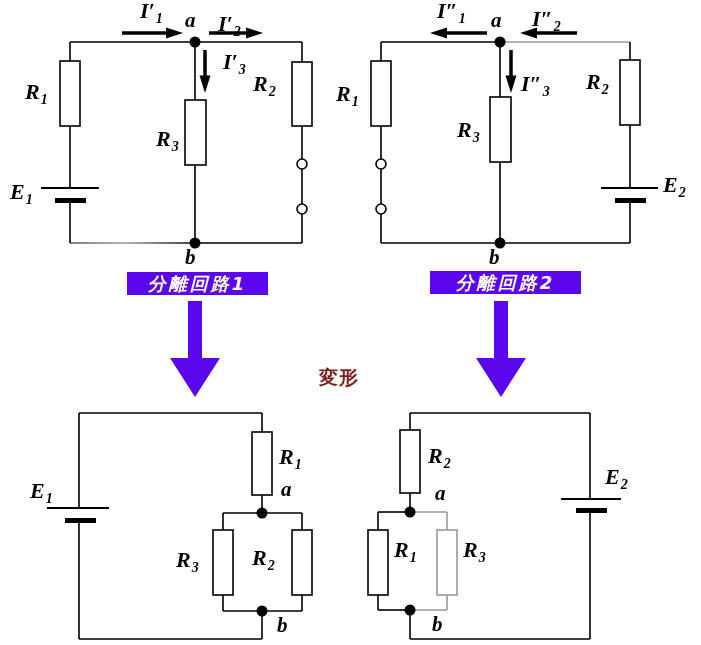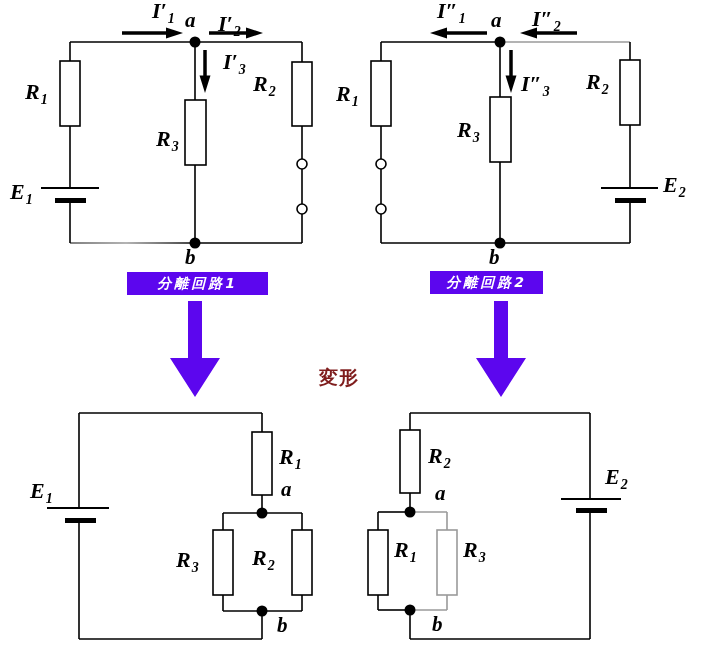--- a/index.html
+++ b/index.html
@@ -11,21 +11,21 @@
   .lbl {
     position:absolute; line-height:1; white-space:nowrap;
     font-family:"Liberation Serif", serif; font-weight:bold; font-style:italic;
     font-size:22px; color:#000;
   }
   .lbl .s { font-size:14px; vertical-align:-5px; margin-left:1px; }
   .node-lbl { font-size:21px; }
   .banner {
     position:absolute; height:23px; background:#5c06ee; color:#ffffff;
     font-family:"DejaVu Sans", sans-serif; font-weight:bold; font-style:italic;
-    font-size:14px; letter-spacing:3px; display:flex; align-items:center;
+    font-size:18px; letter-spacing:3px; display:flex; align-items:center;
     justify-content:center; box-sizing:border-box;
   }
   .transform-lbl {
     position:absolute; font-family:"DejaVu Sans", sans-serif; font-weight:bold;
     font-size:19px; color:#7f1d1d; letter-spacing:1px;
   }
 </style>
 </head>
 <body>
 
@@ -153,42 +153,42 @@
     <rect x="437" y="530" width="20" height="65" fill="#fff" stroke="#9a9a9a"></rect>
     <g>
       <path d="M561,499 H621" stroke-width="2"></path>
       <path d="M576,510.5 H607" stroke-width="5"></path>
     </g>
     <circle cx="410" cy="512" r="5.5" fill="#000" stroke="none"></circle>
     <circle cx="410" cy="610" r="5.5" fill="#000" stroke="none"></circle>
   </g>
 </svg>
 
-<div class="lbl" style="left:152px; top:0px;"><span class="m">I′</span><span class="s">1</span></div>
+<div class="lbl" style="left:140px; top:0px;"><span class="m">I′</span><span class="s">1</span></div>
 <div class="lbl" style="left:218px; top:13px;"><span class="m">I′</span><span class="s">2</span></div>
 <div class="lbl" style="left:223px; top:51px;"><span class="m">I′</span><span class="s">3</span></div>
 <div class="lbl node-lbl" style="left:185px; top:10px;">a</div>
 <div class="lbl node-lbl" style="left:185px; top:247px;">b</div>
 <div class="lbl" style="left:25px; top:81px;"><span class="m">R</span><span class="s">1</span></div>
 <div class="lbl" style="left:156px; top:128px;"><span class="m">R</span><span class="s">3</span></div>
 <div class="lbl" style="left:253px; top:73px;"><span class="m">R</span><span class="s">2</span></div>
 <div class="lbl" style="left:10px; top:181px;"><span class="m">E</span><span class="s">1</span></div>
 
 <div class="lbl" style="left:437px; top:0px;font-family:Liberation Serif, serif;"><span class="m">I″</span><span class="s">1</span></div>
 <div class="lbl" style="left:532px; top:8px;"><span class="m">I″</span><span class="s">2</span></div>
 <div class="lbl" style="left:521px; top:51px;margin-top:22px;"><span class="m">I″</span><span class="s">3</span></div>
 <div class="lbl node-lbl" style="left:491px; top:10px;">a</div>
 <div class="lbl node-lbl" style="left:489px; top:247px;">b</div>
 <div class="lbl" style="left:336px; top:83px;"><span class="m">R</span><span class="s">1</span></div>
 <div class="lbl" style="left:457px; top:119px;"><span class="m">R</span><span class="s">3</span></div>
 <div class="lbl" style="left:586px; top:71px;"><span class="m">R</span><span class="s">2</span></div>
 <div class="lbl" style="left:663px; top:174px;"><span class="m">E</span><span class="s">2</span></div>
 
 <div class="banner" style="left:127px; top:272px; width:141px;">分離回路1</div>
-<div class="banner" style="left:430px; top:271px; width:113px;">分離回路2</div>
+<div class="banner" style="left:430px; top:271px; width:151px;">分離回路2</div>
 <div class="transform-lbl" style="left:319px; top:365px;">変形</div>
 
 <div class="lbl" style="left:30px; top:480px;"><span class="m">E</span><span class="s">1</span></div>
 <div class="lbl" style="left:279px; top:446px;"><span class="m">R</span><span class="s">1</span></div>
 <div class="lbl node-lbl" style="left:281px; top:479px;">a</div>
 <div class="lbl" style="left:176px; top:549px;"><span class="m">R</span><span class="s">3</span></div>
 <div class="lbl" style="left:252px; top:547px;"><span class="m">R</span><span class="s">2</span></div>
 <div class="lbl node-lbl" style="left:277px; top:615px;">b</div>
 
 <div class="lbl" style="left:428px; top:445px;"><span class="m">R</span><span class="s">2</span></div>

